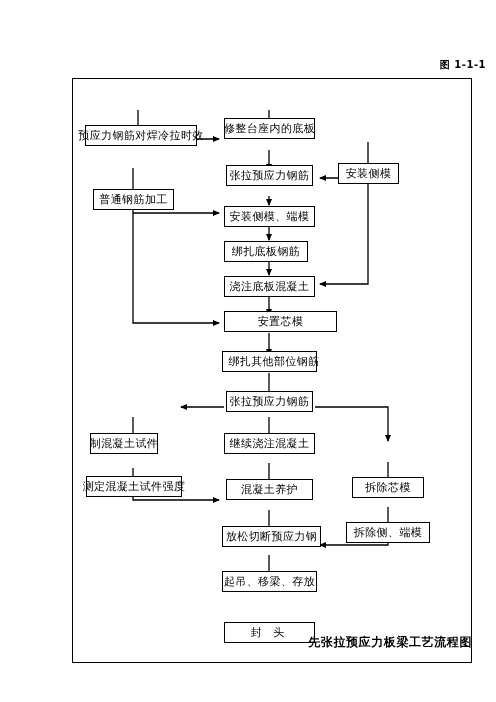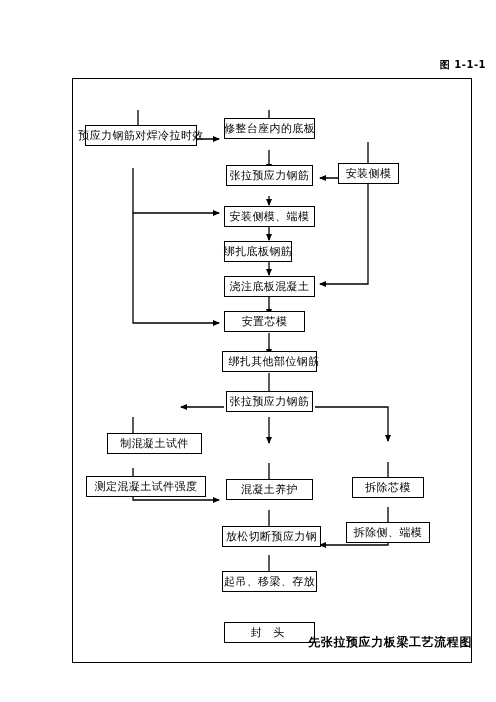--- a/index.html
+++ b/index.html
@@ -134,37 +134,39 @@
   </svg>
 
   <div class="node" style="left:85px;top:89px;width:112px;">预应力钢筋对焊冷拉时效</div>
 
   <div class="node" style="left:224px;top:82px;width:91px;">修整台座内的底板</div>
 
   <div class="node" style="left:226px;top:129px;width:87px;">张拉预应力钢筋</div>
 
   <div class="node" style="left:338px;top:127px;width:61px;">安装侧模</div>
 
+  <div class="node" style="left:93px;top:153px;width:81px;">普通钢筋加工</div>
 
   <div class="node" style="left:224px;top:170px;width:91px;">安装侧模、端模</div>
 
-  <div class="node" style="left:224px;top:205px;width:68px;">绑扎底板钢筋</div>
+  <div class="node" style="left:224px;top:205px;width:84px;">绑扎底板钢筋</div>
 
   <div class="node" style="left:224px;top:240px;width:91px;">浇注底板混凝土</div>
 
-  <div class="node" style="left:224px;top:275px;width:81px;">安置芯模</div>
+  <div class="node" style="left:224px;top:275px;width:113px;">安置芯模</div>
 
   <div class="node" style="left:222px;top:315px;width:95px;padding-left:9px;">绑扎其他部位钢筋</div>
 
   <div class="node" style="left:226px;top:355px;width:87px;">张拉预应力钢筋</div>
 
+  <div class="node" style="left:224px;top:397px;width:91px;">继续浇注混凝土</div>
 
-  <div class="node" style="left:107px;top:397px;width:95px;">制混凝土试件</div>
+  <div class="node" style="left:90px;top:397px;width:68px;">制混凝土试件</div>
 
-  <div class="node" style="left:86px;top:440px;width:120px;">测定混凝土试件强度</div>
+  <div class="node" style="left:86px;top:440px;width:96px;">测定混凝土试件强度</div>
 
   <div class="node" style="left:352px;top:441px;width:72px;">拆除芯模</div>
 
   <div class="node" style="left:226px;top:443px;width:87px;">混凝土养护</div>
 
   <div class="node" style="left:346px;top:486px;width:84px;">拆除侧、端模</div>
 
   <div class="node" style="left:222px;top:490px;width:99px;">放松切断预应力钢</div>
 
   <div class="node" style="left:222px;top:535px;width:95px;">起吊、移梁、存放</div>

